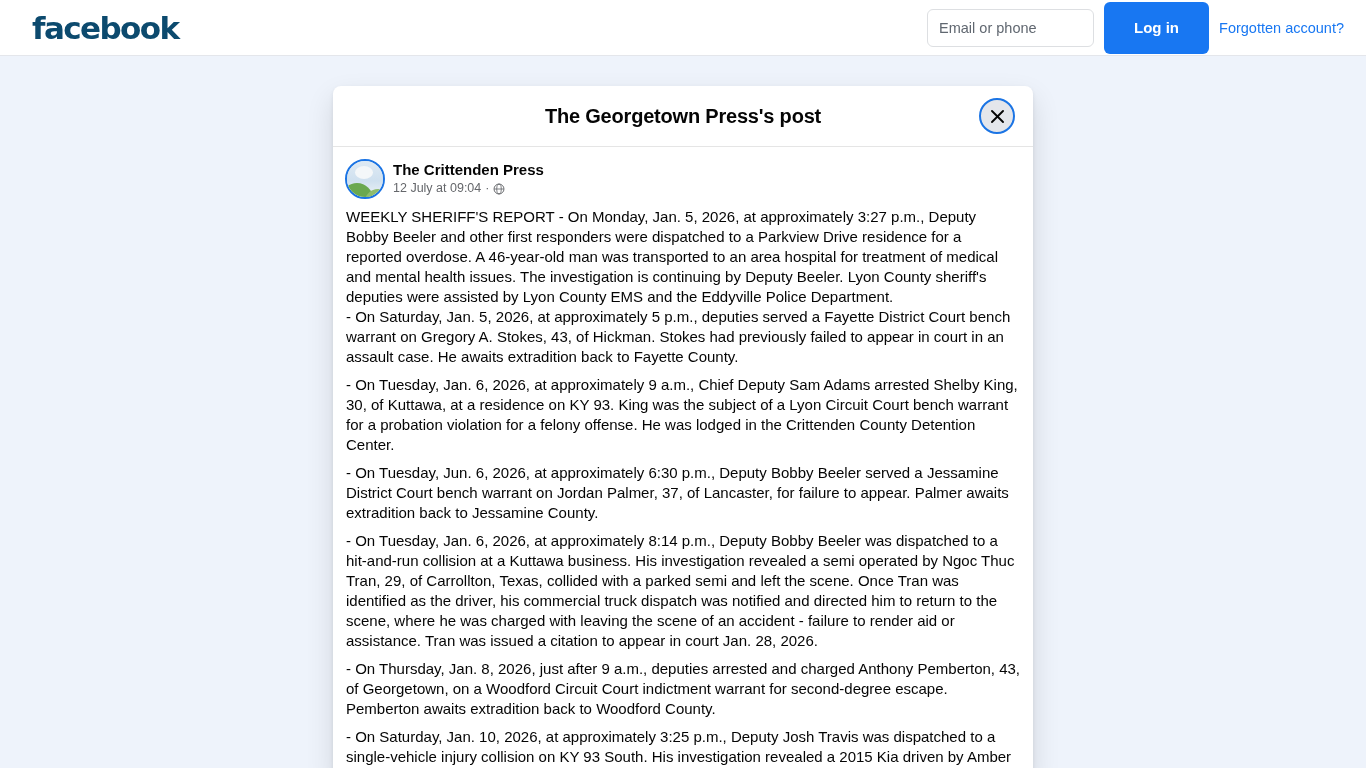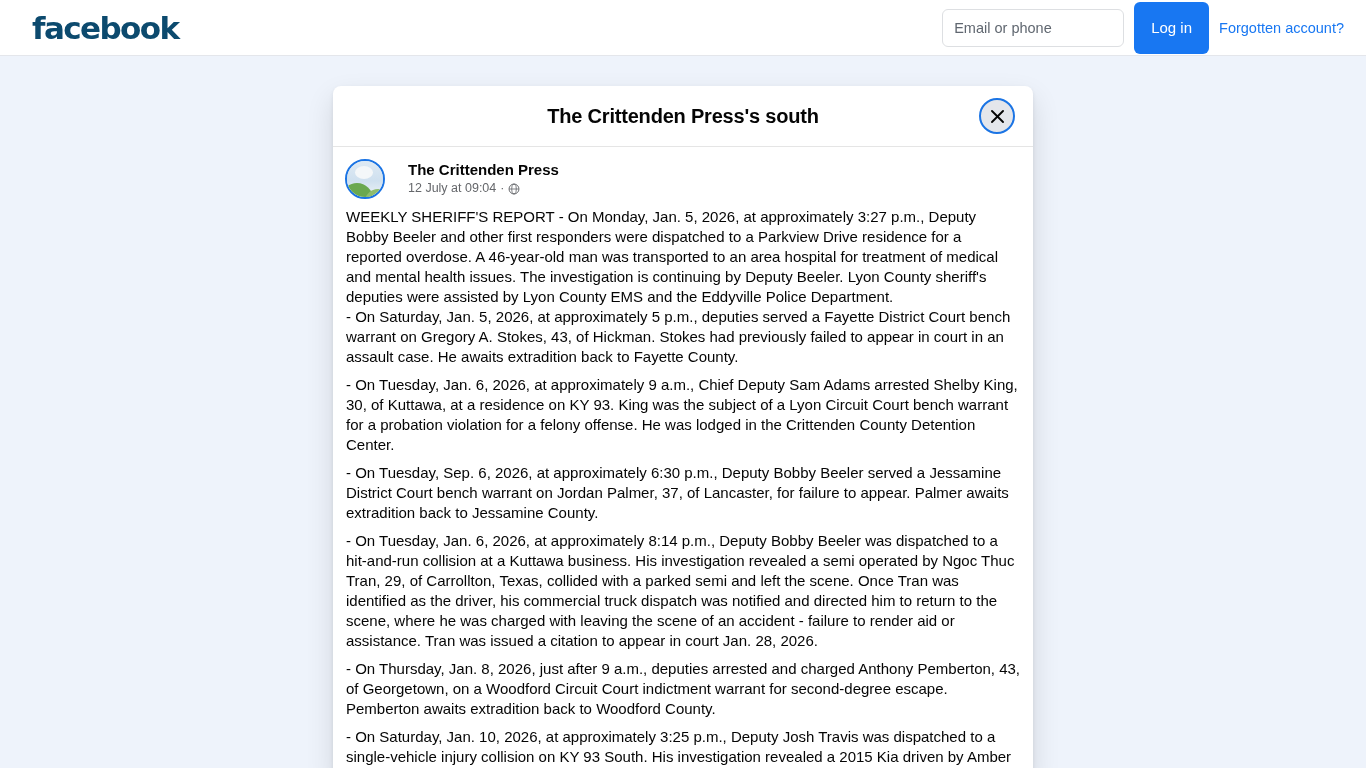--- a/index.html
+++ b/index.html
@@ -46,40 +46,40 @@
     position: absolute;
     right: 22px;
     top: 50%;
     transform: translateY(-50%);
     display: flex;
     align-items: center;
     gap: 10px;
   }
 
   .login-input {
-    width: 182px;
+    width: 167px;
     height: 38px;
     padding: 0 11px;
     font-size: 14.5px;
     font-family: "Liberation Sans", sans-serif;
     color: #1c1e21;
     border: 1px solid #dddfe2;
     border-radius: 6px;
     background: #ffffff;
     outline: none;
   }
   .login-input::placeholder { color: #606770; opacity: 1; }
 
   .login-btn {
     height: 52px;
-    padding: 0 17px;
+    padding: 0 30px;
     background: #1877f2;
     color: #ffffff;
     font-size: 15px;
-    font-weight: 400;
+    font-weight: 700;
     border: none;
     border-radius: 6px;
     cursor: pointer;
     font-family: "Liberation Sans", sans-serif;
   }
 
   .forgot-link {
     margin-left: 0;
     font-size: 14.5px;
     color: #1877f2;
@@ -137,21 +137,21 @@
   
   .post-body {
     padding: 12px 12px 0 12px;
     height: 628px;
     overflow: hidden;
   }
 
   .post-head {
     display: flex;
     align-items: center;
-    gap: 23px;
+    gap: 8px;
     padding: 0 0 6px 0;
   }
 
   .avatar {
     width: 40px;
     height: 40px;
     border-radius: 50%;
     border: 2px solid #1b74e4;
     overflow: hidden;
     flex: 0 0 auto;
@@ -230,21 +230,21 @@
   <div class="login-area">
     <input class="login-input" type="text" placeholder="Email or phone" style="">
     <button class="login-btn">Log in</button>
     <a class="forgot-link" href="#">Forgotten account?</a>
   </div>
 </div>
 
 <div class="modal">
 
   <div class="modal-header">
-    <div class="modal-title">The Crittenden Press's south</div>
+    <div class="modal-title">The Georgetown Press's post</div>
     <div class="close-btn">
       <svg width="17" height="17" viewBox="0 0 20 20" aria-hidden="true">
         <path d="M3.5 3.5 L16.5 16.5 M16.5 3.5 L3.5 16.5" stroke="#050505" stroke-width="2.2" stroke-linecap="round"></path>
       </svg>
     </div>
   </div>
 
   <div class="post-body">
 
     <div class="post-head">
@@ -267,20 +267,20 @@
             </svg>
           </span>
         </div>
       </div>
     </div>
 
     <div class="post-text">
       <p class="tight">WEEKLY SHERIFF'S REPORT - On Monday, Jan. 5, 2026, at approximately 3:27 p.m., Deputy Bobby Beeler and other first responders were dispatched to a Parkview Drive residence for a reported overdose. A 46-year-old man was transported to an area hospital for treatment of medical and mental health issues. The investigation is continuing by Deputy Beeler. Lyon County sheriff's deputies were assisted by Lyon County EMS and the Eddyville Police Department.</p>
       <p class="tight">- On Saturday, Jan. 5, 2026, at approximately 5 p.m., deputies served a Fayette District Court bench warrant on Gregory A. Stokes, 43, of Hickman. Stokes had previously failed to appear in court in an assault case. He awaits extradition back to Fayette County.</p>
       <p>- On Tuesday, Jan. 6, 2026, at approximately 9 a.m., Chief Deputy Sam Adams arrested Shelby King, 30, of Kuttawa, at a residence on KY 93. King was the subject of a Lyon Circuit Court bench warrant for a probation violation for a felony offense. He was lodged in the Crittenden County Detention Center.</p>
-      <p>- On Tuesday, Sep. 6, 2026, at approximately 6:30 p.m., Deputy Bobby Beeler served a Jessamine District Court bench warrant on Jordan Palmer, 37, of Lancaster, for failure to appear. Palmer awaits extradition back to Jessamine County.</p>
+      <p>- On Tuesday, Jun. 6, 2026, at approximately 6:30 p.m., Deputy Bobby Beeler served a Jessamine District Court bench warrant on Jordan Palmer, 37, of Lancaster, for failure to appear. Palmer awaits extradition back to Jessamine County.</p>
       <p>- On Tuesday, Jan. 6, 2026, at approximately 8:14 p.m., Deputy Bobby Beeler was dispatched to a hit-and-run collision at a Kuttawa business. His investigation revealed a semi operated by Ngoc Thuc Tran, 29, of Carrollton, Texas, collided with a parked semi and left the scene. Once Tran was identified as the driver, his commercial truck dispatch was notified and directed him to return to the scene, where he was charged with leaving the scene of an accident - failure to render aid or assistance. Tran was issued a citation to appear in court Jan. 28, 2026.</p>
       <p>- On Thursday, Jan. 8, 2026, just after 9 a.m., deputies arrested and charged Anthony Pemberton, 43, of Georgetown, on a Woodford Circuit Court indictment warrant for second-degree escape. Pemberton awaits extradition back to Woodford County.</p>
       <p>- On Saturday, Jan. 10, 2026, at approximately 3:25 p.m., Deputy Josh Travis was dispatched to a single-vehicle injury collision on KY 93 South. His investigation revealed a 2015 Kia driven by Amber L. Blick, 27, of Princeton, was traveling south on KY 93 when the vehicle dropped off the right shoulder</p>
     </div>
 
   </div>
 </div>
 
 </body></html>

